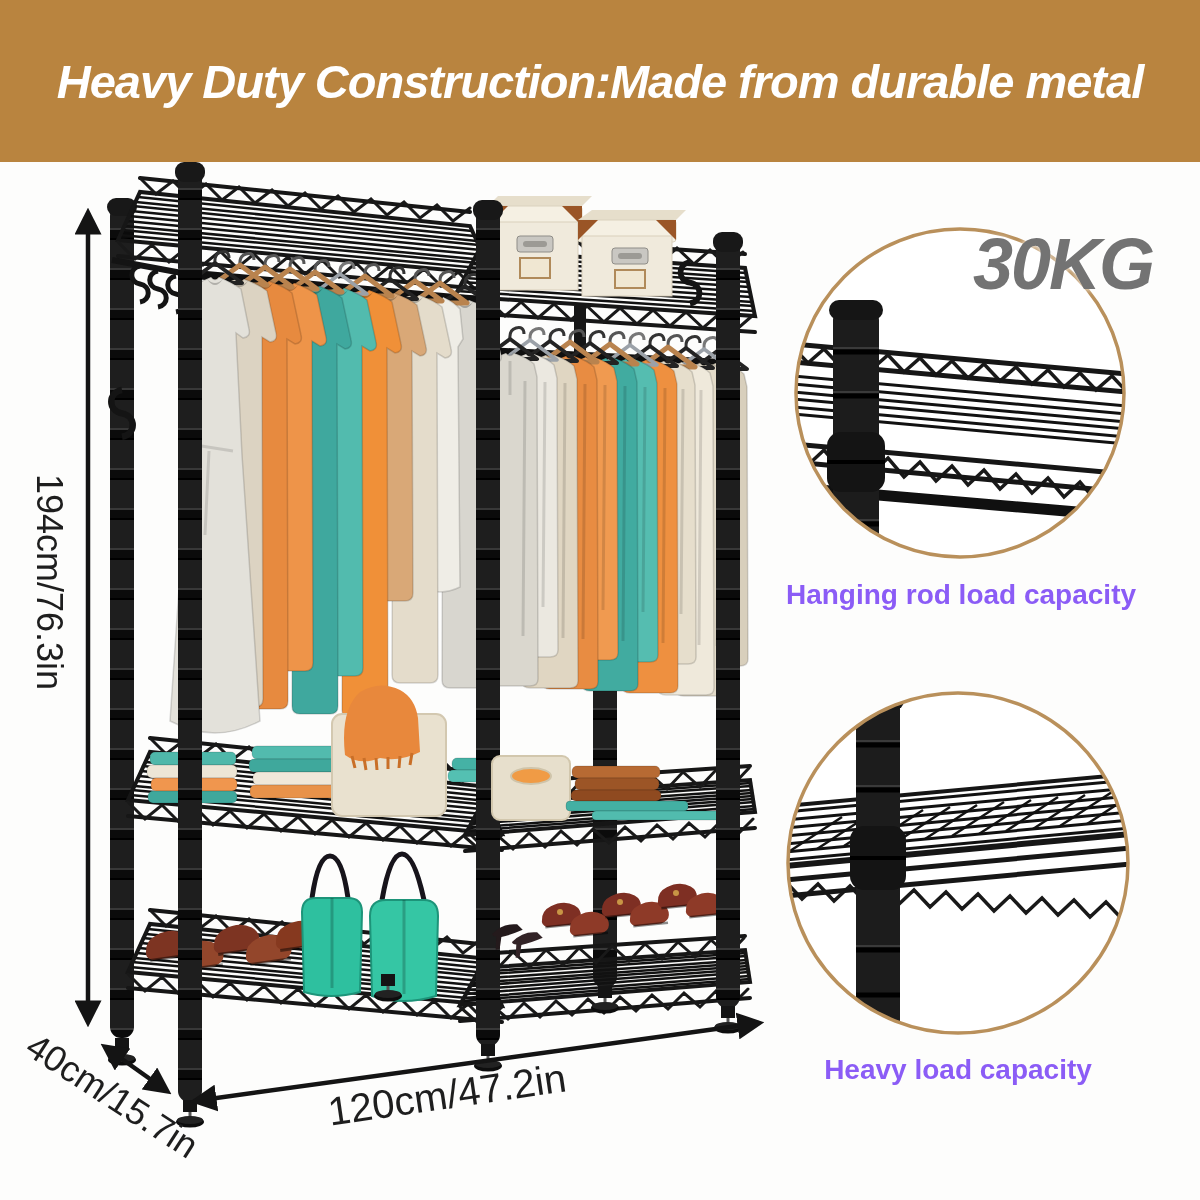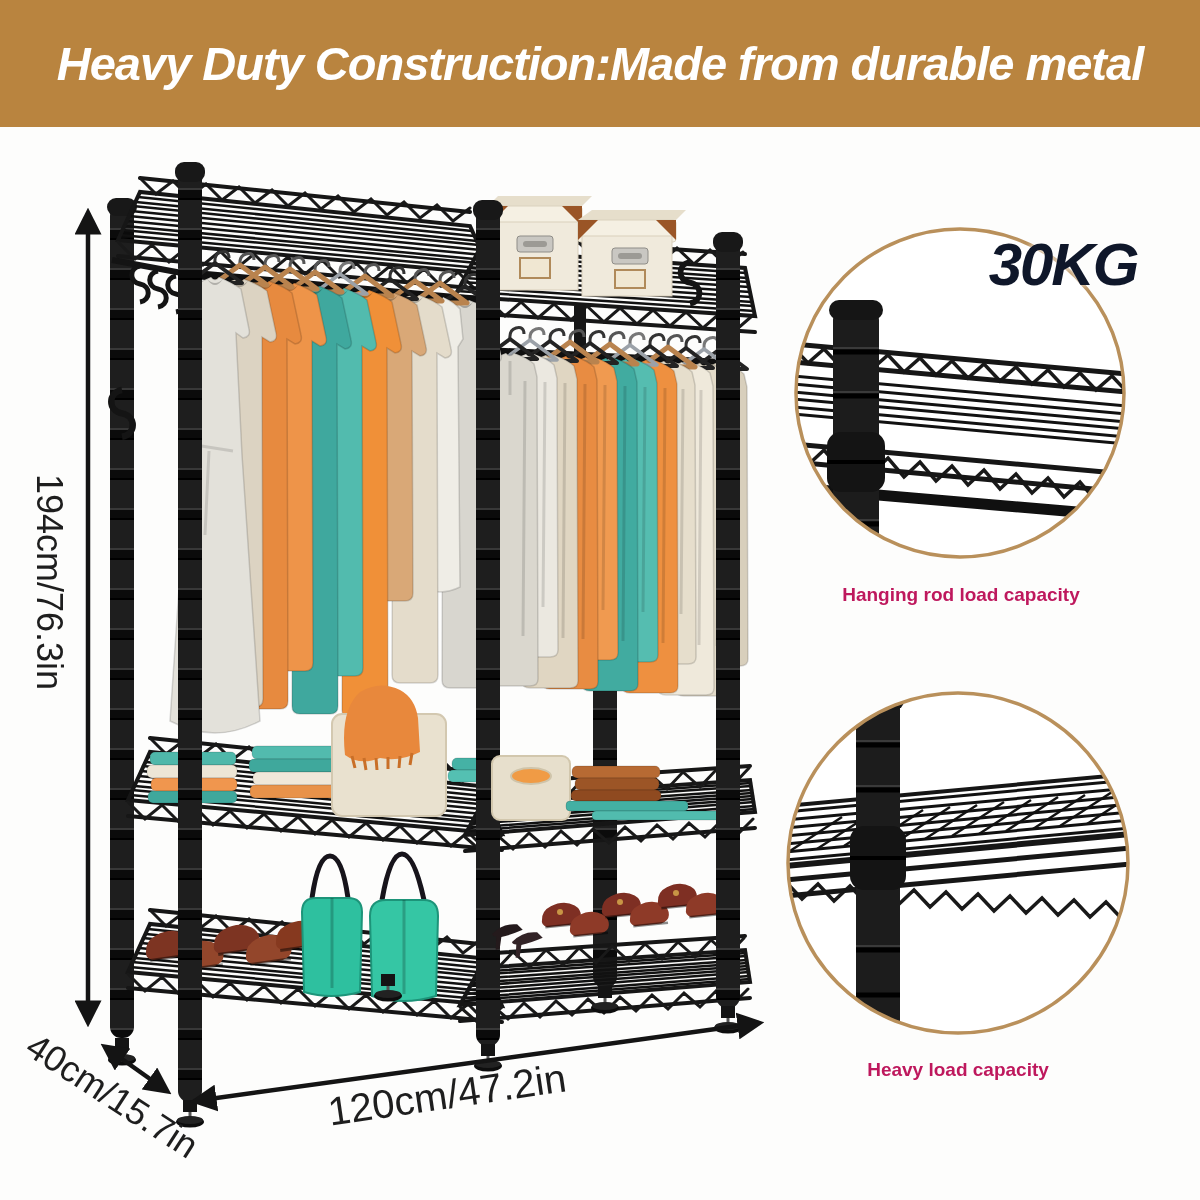--- a/index.html
+++ b/index.html
@@ -1,40 +1,40 @@
 <!DOCTYPE html>
 <html><head>
 <meta charset="utf-8">
 <style>
   html,body{margin:0;padding:0;background:#ffffff;}
   .stage{
     position:relative;width:1200px;height:1200px;overflow:hidden;
     background:#FDFDFC;font-family:"Liberation Sans",sans-serif;
   }
   .banner{
-    position:absolute;left:0;top:0;width:1200px;height:127px;
+    position:absolute;left:0;top:0;width:1200px;height:162px;
     background:#B9843F;display:flex;align-items:center;justify-content:center;
   }
   .banner-text{
     color:#FFFFFF;font-size:47px;font-weight:bold;font-style:italic;
     letter-spacing:-1px;white-space:nowrap;
   }
   svg.art{position:absolute;left:0;top:0;}
   .txt{position:absolute;white-space:nowrap;color:#1E1E1E;}
   .dim-height{left:49px;top:582px;font-size:36px;transform:translate(-50%,-50%) rotate(90deg);}
   .dim-depth{left:112px;top:1096px;font-size:36px;transform:translate(-50%,-50%) rotate(33deg);}
   .dim-width{left:447px;top:1095px;font-size:40px;transform:translate(-50%,-50%) rotate(-8.3deg);}
   .kg{
-    color:#0f172a;font-weight:800;font-style:italic;font-size:60px;letter-spacing:-2px;
+    color:#737373;font-weight:800;font-style:italic;font-size:72px;letter-spacing:-2px;
     transform:translate(-50%,-50%);
     text-shadow:0 0 6px #ffffff;
   }
   .kg30{left:1063px;top:264px;}
   .kg40{left:1065px;top:751px;}
-  .caption{font-size:19px;font-weight:700;color:#be185d;transform:translate(-50%,-50%);}
+  .caption{font-size:28px;font-weight:700;color:#8b5cf6;transform:translate(-50%,-50%);}
   .cap30{left:961px;top:595px;}
   .cap40{left:958px;top:1070px;}
 </style>
 </head>
 <body>
 
 <div class="stage">
 
   <div class="banner">
     <span class="banner-text">Heavy Duty Construction:Made from durable metal</span>

